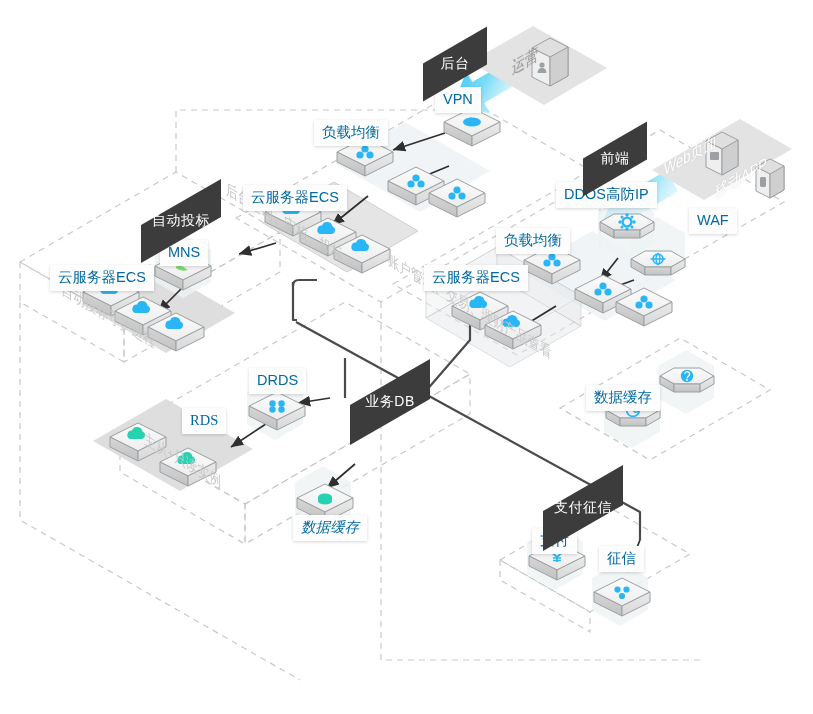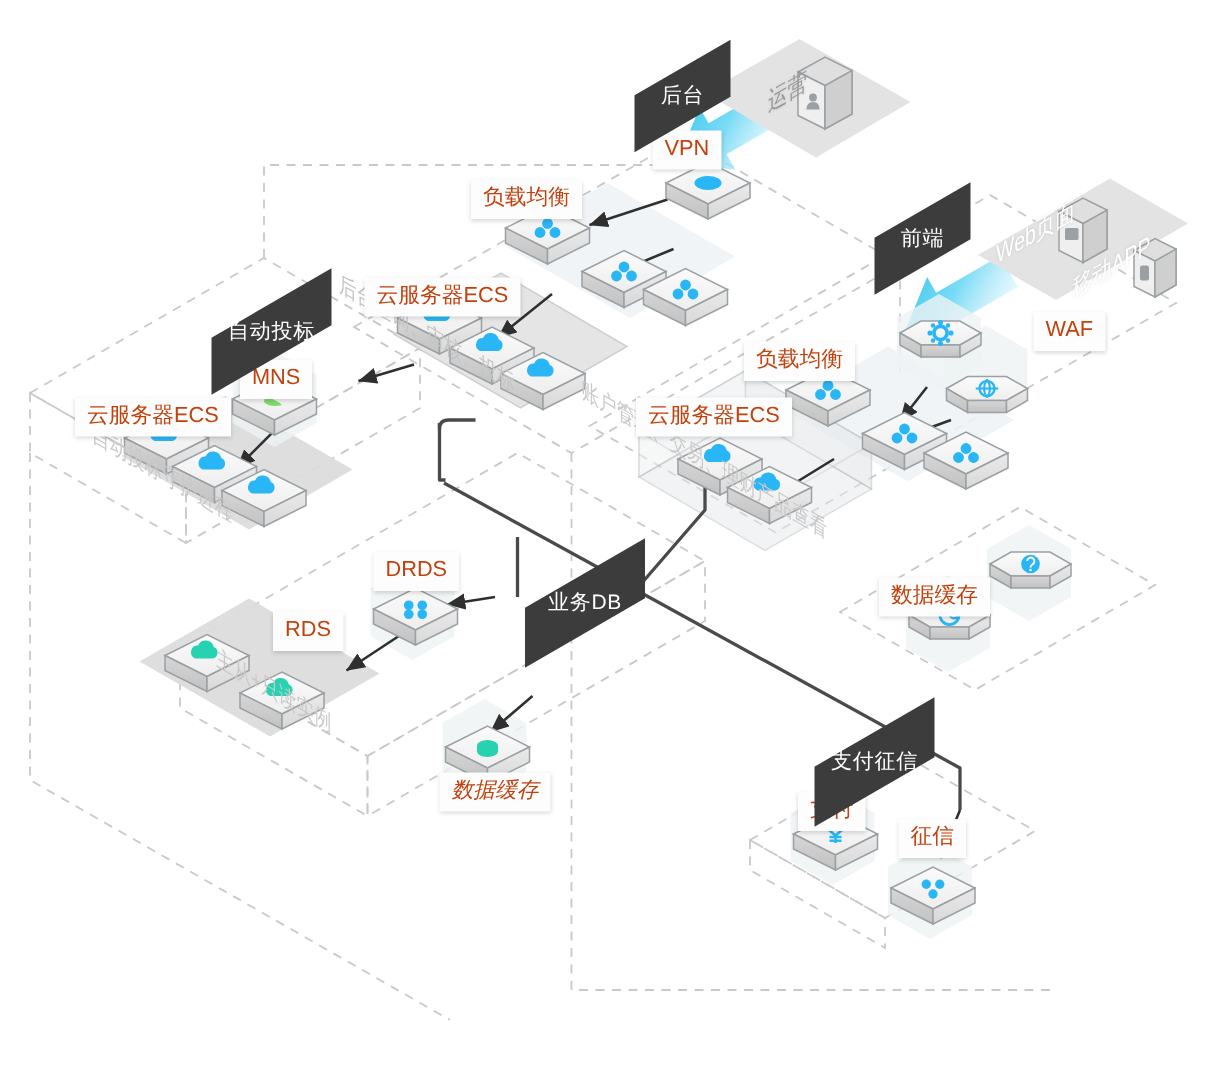--- a/index.html
+++ b/index.html
@@ -10,21 +10,21 @@
     overflow:hidden;
     position:relative;
   }
   #diagram{ position:absolute; left:0; top:0; width:813px; height:714px; }
   svg.layer{ position:absolute; left:0; top:0; width:813px; height:714px; overflow:visible; }
 
   
   .lbl{
     position:absolute;
     background:#fdfdfd;
-    color:#c2410c;
+    color:#0369a1;
     font-size:14.5px;
     line-height:1;
     padding:5px 8px 6px 8px;
     white-space:nowrap;
     box-shadow:0 1px 3px rgba(0,0,0,0.16);
     z-index:40;
   }
 
   
   .banner{
@@ -521,33 +521,34 @@
 <div class="lbl" style="left:435px; top:87px;">VPN</div>
 
 <div class="lbl" style="left:314px; top:120px;">负载均衡</div>
 
 <div class="lbl" style="left:243px; top:185px;">云服务器ECS</div>
 
 <div class="lbl" style="left:160px; top:240px;">MNS</div>
 
 <div class="lbl" style="left:50px; top:265px;">云服务器ECS</div>
 
+<div class="lbl" style="left:556px; top:182px;">DDOS高防IP</div>
 
 <div class="lbl" style="left:645px; top:208px;margin-left:44px;">WAF</div>
 
 <div class="lbl" style="left:496px; top:228px;">负载均衡</div>
 
 <div class="lbl" style="left:424px; top:265px;">云服务器ECS</div>
 
 
 <div class="lbl" style="left:586px; top:385px;">数据缓存</div>
 
 <div class="lbl" style="left:249px; top:368px;">DRDS</div>
 
-<div class="lbl" style="left:182px; top:408px;">RDS</div>
+<div class="lbl" style="left:182px; top:408px;font-family:Liberation Serif, serif;">RDS</div>
 
 <div class="lbl" style="left:293px; top:515px;font-style:italic;">数据缓存</div>
 
 <div class="lbl" style="left:532px; top:528px;">支付</div>
 
 <div class="lbl" style="left:599px; top:546px;">征信</div>
 
 <div class="rotlbl" style="left:510px; top:52px; transform:rotate(-30deg) skewX(-30deg); color:#9a9a9a;">运营</div>
 
 <div class="rotlbl" style="left:660px; top:146px; transform:rotate(-30deg) skewX(-30deg); color:#ffffff;">Web页面</div>

